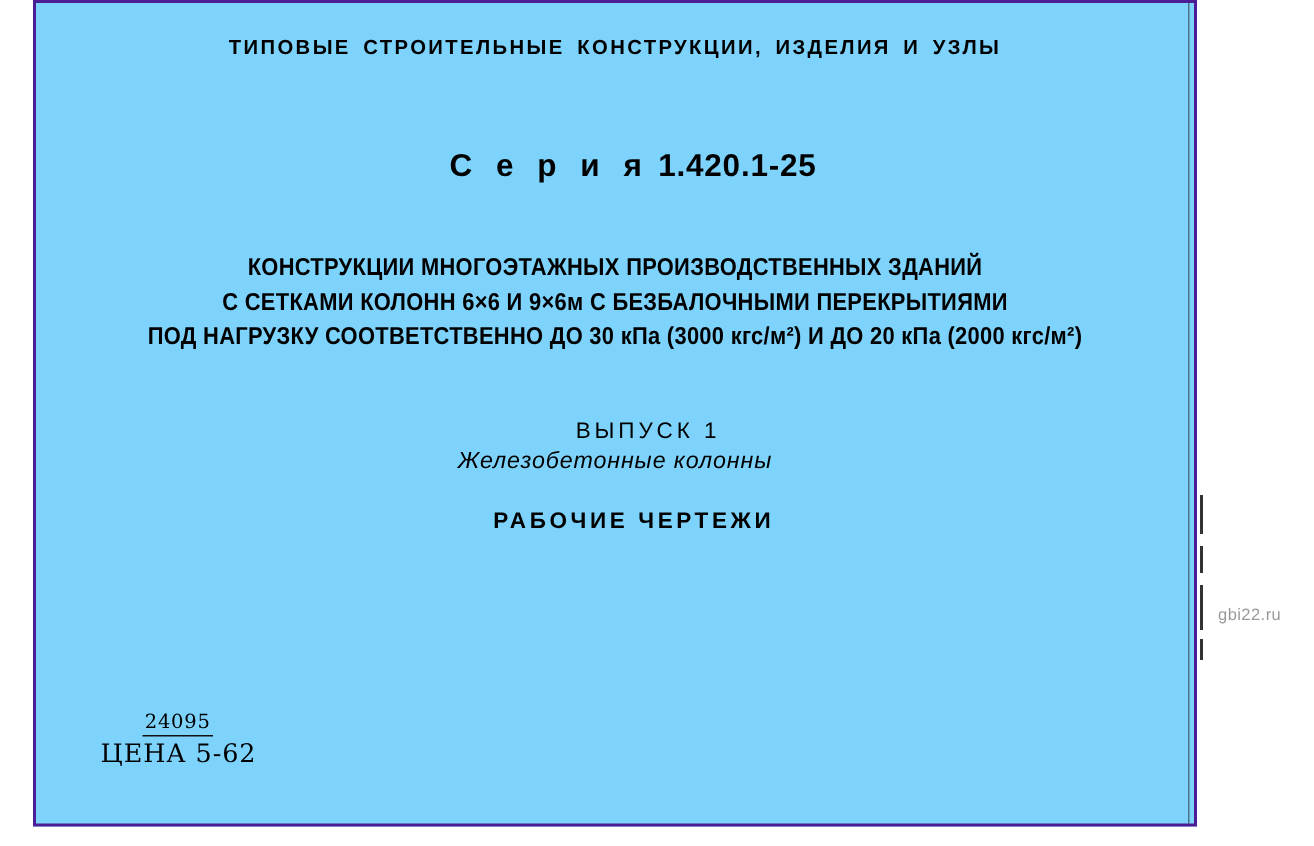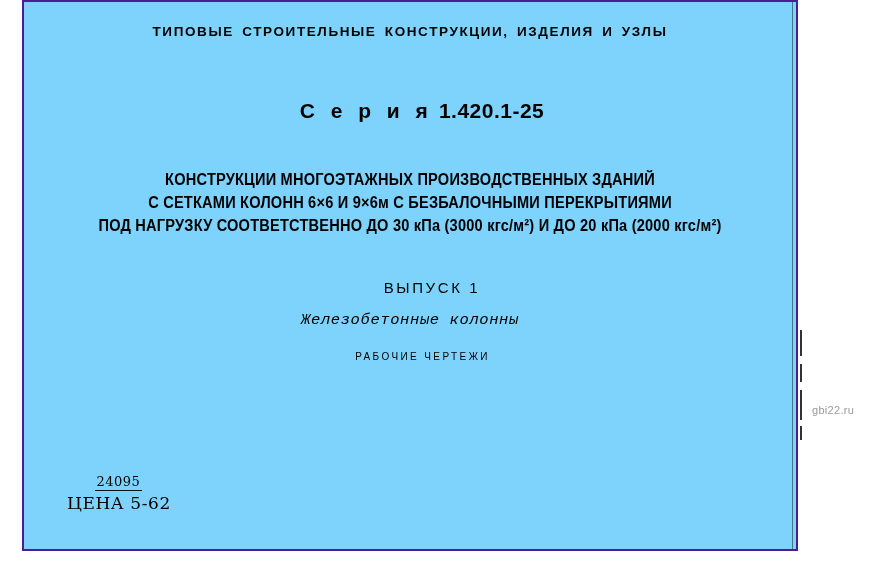--- a/index.html
+++ b/index.html
@@ -108,31 +108,31 @@
   }
 
   .issue-line {
     margin-top: 42px;
     font-size: 15px;
     letter-spacing: 2.6px;
     font-weight: 500;
     padding-left: 44px;
   }
   .issue-subject {
-    margin-top: 15px;
+    margin-top: 3px;
     font-size: 15.5px;
     font-style: italic;
     letter-spacing: 0.6px;
-    font-family: Liberation Mono, monospace;
+    font-family: Liberation Sans, sans-serif;
   }
   .issue-kind {
     margin-top: 22px;
-    font-size: 10px;
+    font-size: 15px;
     letter-spacing: 2.4px;
-    font-weight: 400;
+    font-weight: 700;
     margin-left: 25px;
   }
 
   
   .code-block {
     position: absolute;
     left: 42px;
     bottom: 36px;
     text-align: center;
     font-family: "DejaVu Serif", serif;

